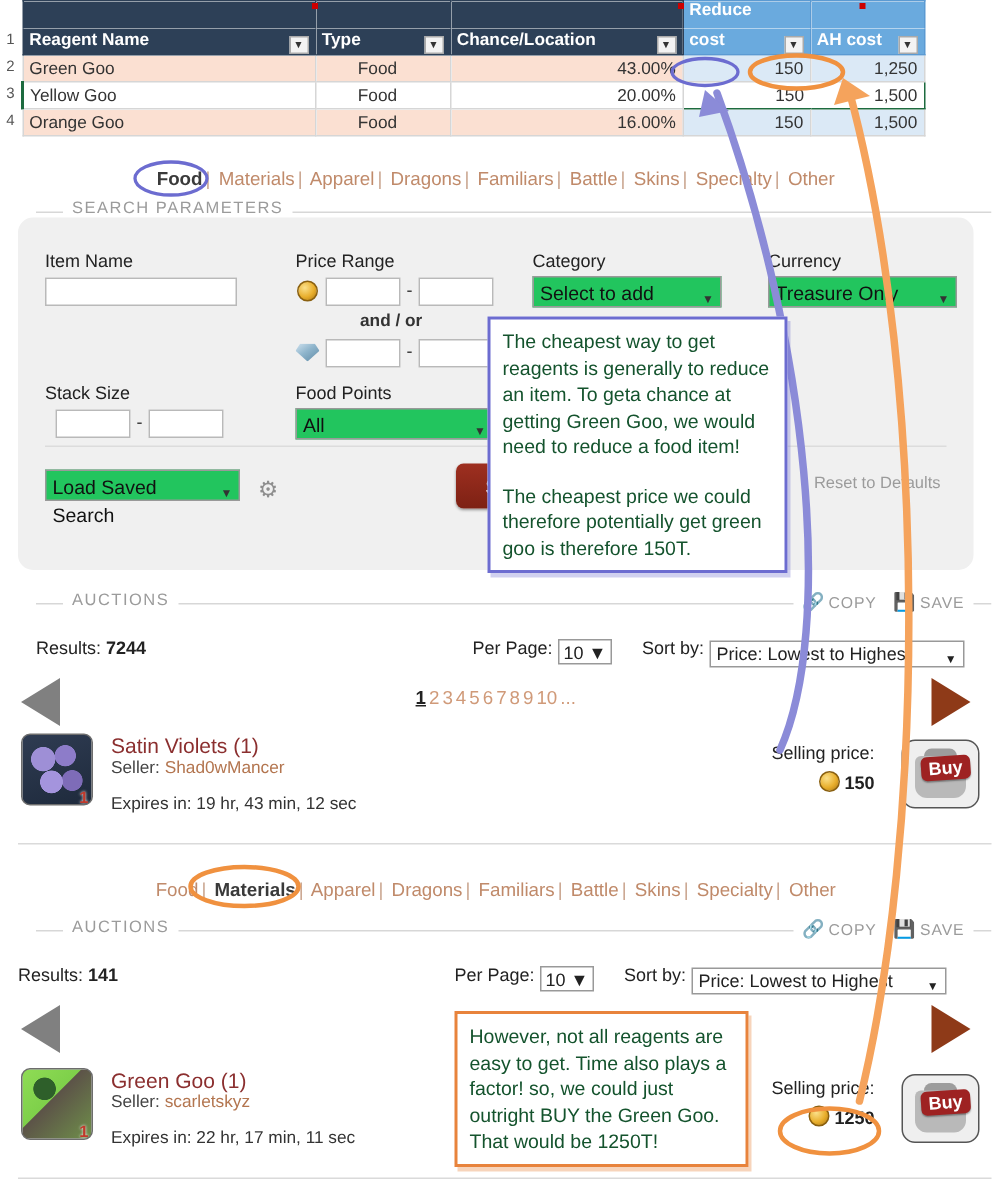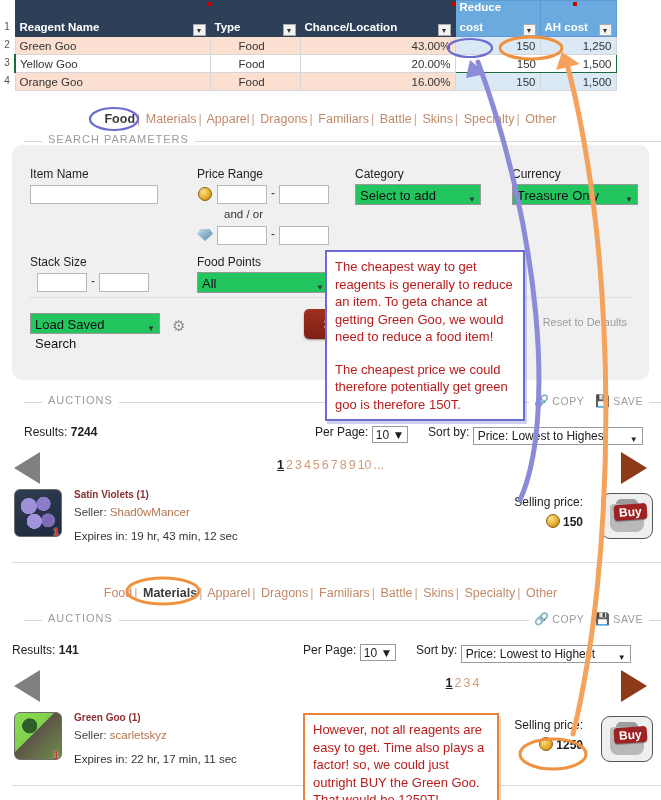--- a/index.html
+++ b/index.html
@@ -130,21 +130,21 @@
     position:absolute; right:2px; bottom:-2px; color:#c0392b; font-size:11px; font-weight:bold;
     text-shadow:0 0 2px #fff;
   }
   .violets { background:radial-gradient(circle at 30% 35%, #9e8fd6 0 18%, transparent 19%),
                        radial-gradient(circle at 62% 30%, #8d7cc9 0 16%, transparent 17%),
                        radial-gradient(circle at 42% 68%, #a494dd 0 18%, transparent 19%),
                        radial-gradient(circle at 72% 66%, #7e6cb8 0 15%, transparent 16%),
                        linear-gradient(160deg,#2f3c52,#1e2a3c); }
   .greengoo { background:radial-gradient(circle at 32% 28%, #2e5f2a 0 16%, transparent 17%),
                         linear-gradient(135deg,#8fdc55 0%, #7ed04a 42%, #5c5348 43%, #6f8f4a 100%); }
-  .item-title { position:absolute; left:74px; top:4px; font-size:10px; font-weight:bold; color:#8b2f2f; }
+  .item-title { position:absolute; left:74px; top:4px; font-size:14px; font-weight:normal; color:#8b2f2f; }
   .item-seller { position:absolute; left:74px; top:21px; font-size:11.5px; color:#444; }
   .item-seller .nm { color:#b3754f; font-weight:normal; }
   .item-exp { position:absolute; left:74px; top:45px; font-size:11.5px; color:#333; }
   .item-exp b { font-weight:normal; }
   .price-lbl { position:absolute; right:78px; top:10px; font-size:12px; color:#222; }
   .price-val { position:absolute; right:78px; top:29px; font-size:12px; font-weight:bold; color:#222; }
   .buybtn {
     position:absolute; right:8px; top:8px; width:52px; height:46px;
     background:#efefef; border:1px solid #555; border-radius:9px;
   }
@@ -155,22 +155,22 @@
   .buybtn .bagtop { position:absolute; left:14px; top:5px; width:22px; height:7px; background:#9d9d9d; border-radius:5px 5px 0 0; }
   .buybtn .txt {
     position:absolute; left:12px; top:10px; background:#9e2222; color:#fff;
     font-size:12px; font-weight:bold; padding:1px 5px; border-radius:4px;
     transform:rotate(-4deg); box-shadow:0 1px 1px rgba(0,0,0,.35);
   }
   .hrule { height:1px; background:#dadada; margin:0 12px; }
 
   
   .callout {
-    position:absolute; background:#fff; font-size:13px; line-height:17.5px; color:#b91c1c;
-    padding:6px 8px; z-index:40;margin-top:39px;
+    position:absolute; background:#fff; font-size:13px; line-height:17.5px; color:#14532d;
+    padding:6px 8px; z-index:40;
   }
   .callout.blue  { border:2px solid #6c6cd0; box-shadow:2px 3px 0 rgba(120,120,210,.35); }
   .callout.orange{ border:2px solid #e8833c; box-shadow:2px 3px 0 rgba(232,131,60,.35); }
   .callout p { margin:0; }
   .callout p + p { margin-top:15px; }
 
   
   .anno { position:absolute; left:0; top:0; width:661px; height:800px; z-index:30; pointer-events:none; }
 </style>
 </head>
@@ -269,21 +269,21 @@
 
 <div class="panel">
   <div style="position:absolute;left:18px;top:22px" class="fld-label">Item Name</div>
   <input class="tin" style="position: absolute; left: 18px; top: 40px; width: 128px;" value="">
 
   <div style="position:absolute;left:185px;top:22px" class="fld-label">Price Range</div>
   <span class="coin" style="position:absolute;left:186px;top:42px"></span>
   <input class="tin" style="position: absolute; left: 205px; top: 40px; width: 50px;" value="">
   <span style="position:absolute;left:259px;top:41px;color:#333">-</span>
   <input class="tin" style="position: absolute; left: 267px; top: 40px; width: 50px;" value="">
-  <div style="position:absolute;left:212px;top:63px;font-size:11.5px;color:#333;font-weight:normal">and / or</div>
+  <div style="position:absolute;left:228px;top:63px;font-size:11.5px;color:#333;font-weight:bold">and / or</div>
   <span class="gem" style="position:absolute;left:185px;top:84px"></span>
   <input class="tin" style="position: absolute; left: 205px; top: 81px; width: 50px;" value="">
   <span style="position:absolute;left:259px;top:82px;color:#333">-</span>
   <input class="tin" style="position: absolute; left: 267px; top: 81px; width: 50px;" value="">
 
   <div style="position:absolute;left:18px;top:110px" class="fld-label">Stack Size</div>
   <input class="tin" style="position: absolute; left: 25px; top: 128px; width: 50px;" value="">
   <span style="position:absolute;left:79px;top:129px;color:#333">-</span>
   <input class="tin" style="position: absolute; left: 87px; top: 128px; width: 50px;" value="">
 

